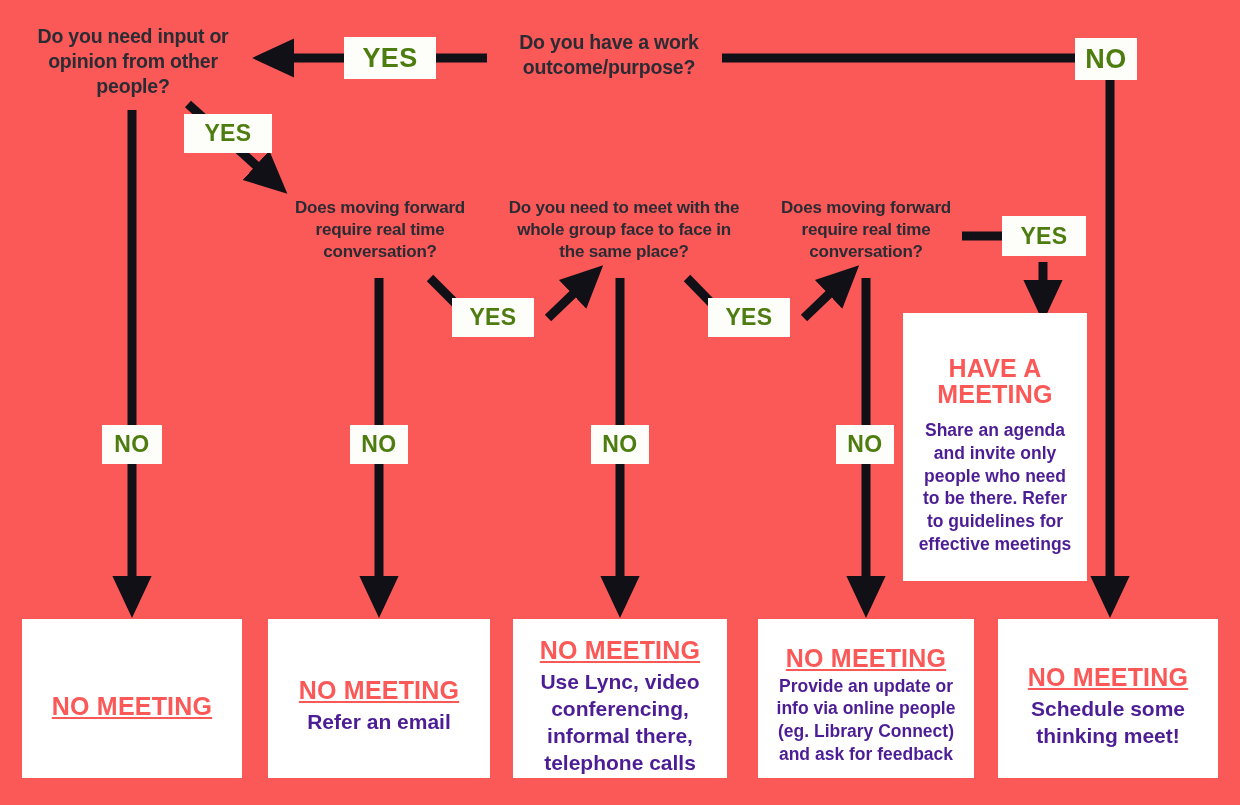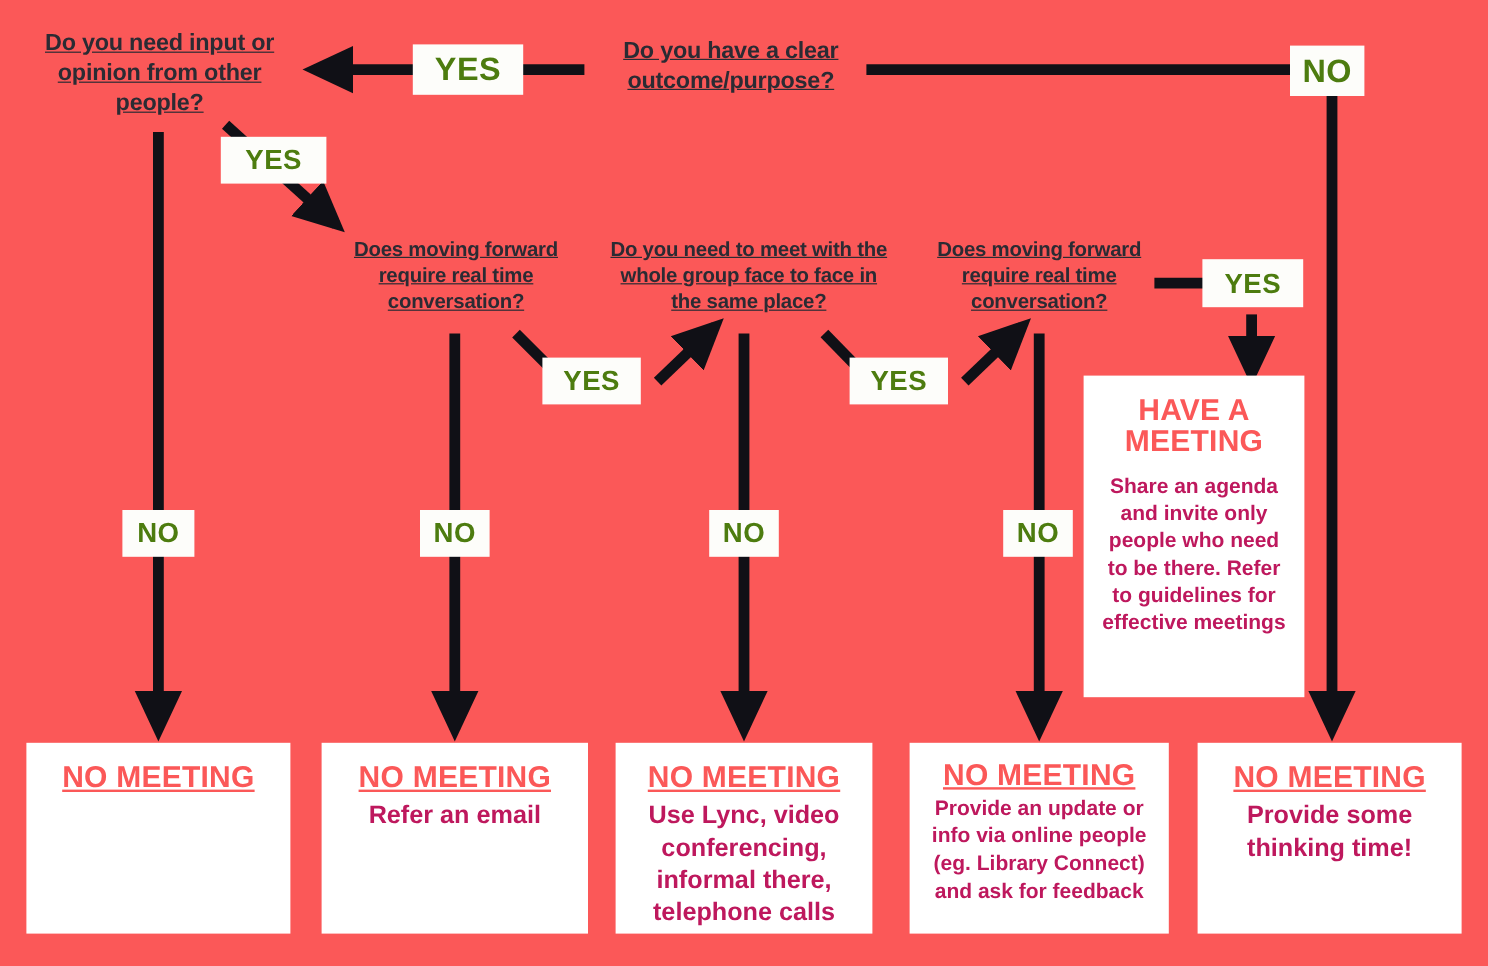--- a/index.html
+++ b/index.html
@@ -14,21 +14,20 @@
   svg.wires{position:absolute;left:0;top:0;width:1240px;height:805px;}
 
   
   .q{
     position:absolute;
     color:#2b2b33;
     font-weight:bold;
     text-align:center;
     line-height:1.28;
     letter-spacing:-0.2px;
-    text-decoration:underline;
   }
   .q.top{font-size:19.5px;}
   .q.mid{font-size:17px;}
 
   
   .chip{
     position:absolute;
     background:#fdfdfa;
     color:#4d7c0f;
     font-weight:bold;
@@ -37,32 +36,32 @@
     line-height:1;
   }
   .chip.big{font-size:27px;}
   .chip.med{font-size:23px;}
 
   
   .card{
     position:absolute;
     background:#ffffff;
     display:flex;flex-direction:column;
-    align-items:center;justify-content:flex-start;
+    align-items:center;justify-content:center;
     box-sizing:border-box;
   }
   .card .head{
     color:#fb5858;
     font-weight:bold;
     text-align:center;
     line-height:1.05;
     letter-spacing:0.2px;
   }
   .card .body{
-    color:#be185d;
+    color:#4c1d95;
     font-weight:bold;
     text-align:center;
   }
   .outcome .head{font-size:25px;text-decoration:underline;}
   .outcome .body{font-size:21px;line-height:1.28;margin-top:6px;}
   .outcome.dense .body{font-size:17.5px;line-height:1.3;margin-top:3px;}
   .meeting .head{font-size:25px;margin-top:4px;}
   .meeting .body{font-size:17.5px;line-height:1.3;margin-top:12px;}
 </style>
 </head>
@@ -97,21 +96,21 @@
       <path d="M 687 278 L 726 318"></path>
       <path d="M 804 318 L 852 272" marker-end="url(#ah)"></path>
 
       <path d="M 866 278 L 866 608" marker-end="url(#ah)"></path>
 
       <path d="M 962 236 L 1004 236"></path>
       <path d="M 1043 262 L 1043 312" marker-end="url(#ah)"></path>
     </g>
   </svg>
 
-  <div class="q top" style="left:494px;top:30px;width:230px;">Do you have a clear outcome/purpose?</div>
+  <div class="q top" style="left:494px;top:30px;width:230px;">Do you have a work outcome/purpose?</div>
 
   <div class="q top" style="left:22px;top:24px;width:222px;">Do you need input or opinion from other people?</div>
 
   <div class="q mid" style="left:276px;top:197px;width:208px;">Does moving forward require real time conversation?</div>
 
   <div class="q mid" style="left:508px;top:197px;width:232px;">Do you need to meet with the whole group face to face in the same place?</div>
 
   <div class="q mid" style="left:766px;top:197px;width:200px;">Does moving forward require real time conversation?</div>
 
   <div class="chip big" style="left:344px;top:37px;width:92px;height:42px;">YES</div>
@@ -153,16 +152,16 @@
     <div class="body">Use Lync, video conferencing, informal there, telephone calls</div>
   </div>
 
   <div class="card outcome dense" style="left:758px;top:619px;width:216px;height:159px;padding:14px 10px 0;">
     <div class="head">NO MEETING</div>
     <div class="body">Provide an update or info via online people (eg. Library Connect) and ask for feedback</div>
   </div>
 
   <div class="card outcome" style="left:998px;top:619px;width:220px;height:159px;padding:16px 10px 0;">
     <div class="head">NO MEETING</div>
-    <div class="body">Provide some thinking time!</div>
+    <div class="body">Schedule some thinking meet!</div>
   </div>
 
 </div>
 
 </body></html>

